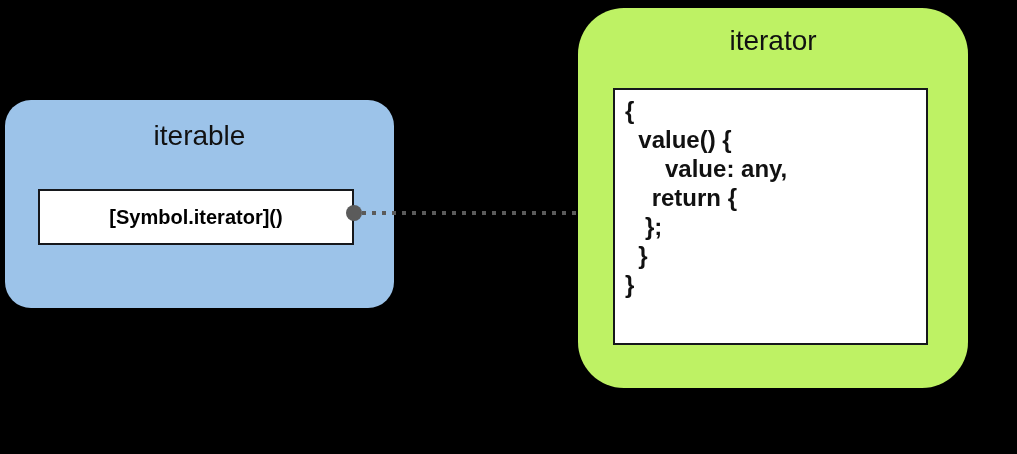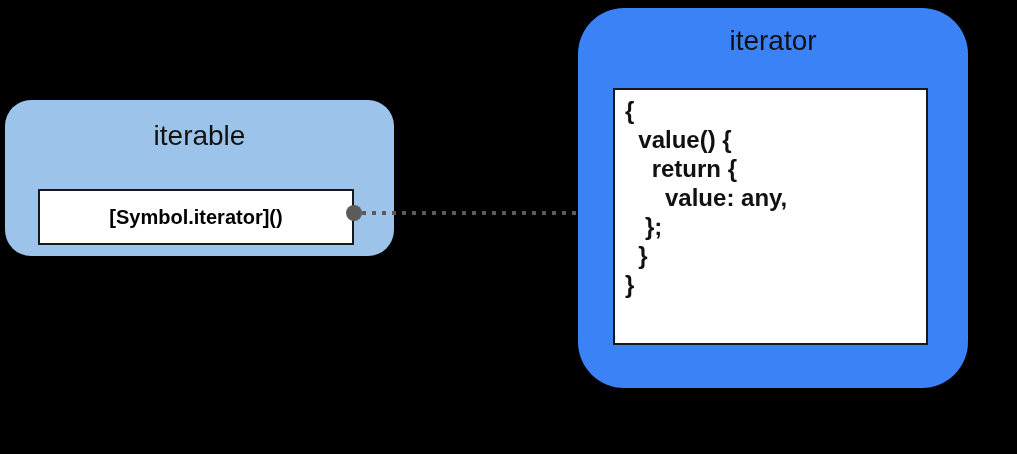--- a/index.html
+++ b/index.html
@@ -17,21 +17,21 @@
     background: #000000;
     overflow: hidden;
   }
 
   
   .card-iterable {
     position: absolute;
     left: 5px;
     top: 100px;
     width: 389px;
-    height: 156px;
+    height: 208px;
     background: #9cc3e9;
     border-radius: 26px;
     box-sizing: border-box;
   }
   .card-iterable .card-title {
     position: absolute;
     left: 0;
     top: 20px;
     width: 100%;
     text-align: center;
@@ -60,21 +60,21 @@
     white-space: nowrap;
   }
 
   
   .card-iterator {
     position: absolute;
     left: 578px;
     top: 8px;
     width: 390px;
     height: 380px;
-    background: #3b82f6;
+    background: #bef264;
     border-radius: 46px;
     box-sizing: border-box;
   }
   .card-iterator .card-title {
     position: absolute;
     left: 0;
     top: 17px;
     width: 100%;
     text-align: center;
     font-size: 28px;
@@ -131,21 +131,21 @@
       <polygon points="256,5 275,15 256,25" fill="#5b5b5b"></polygon>
     </svg>
   </div>
 
   <div class="card-iterator">
     <div class="card-title">iterator</div>
 
     <div class="code-box">
       <div class="code-line">{</div>
       <div class="code-line">  value() {</div>
+      <div class="code-line">      value: any,</div>
       <div class="code-line">    return {</div>
-      <div class="code-line">      value: any,</div>
       <div class="code-line">   };</div>
       <div class="code-line">  }</div>
       <div class="code-line">}</div>
     </div>
   </div>
 
 </div>
 
 </body></html>

